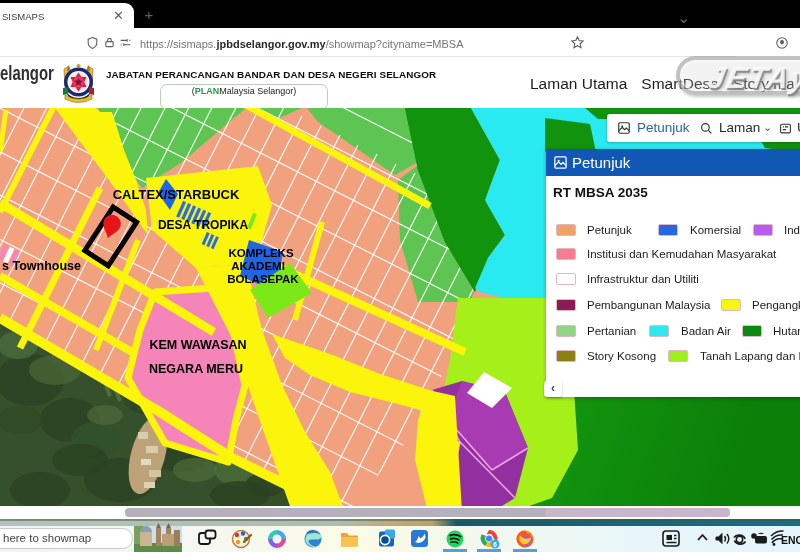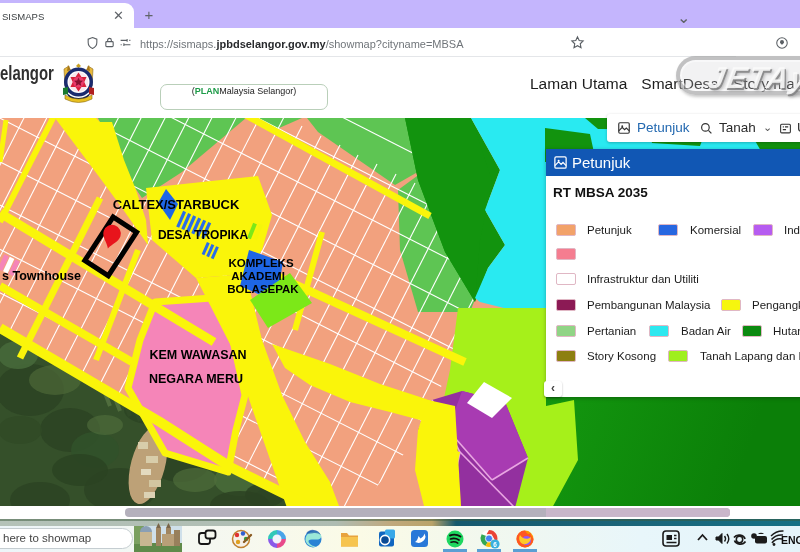--- a/index.html
+++ b/index.html
@@ -1,19 +1,19 @@
 <!DOCTYPE html>
 <html><head>
 <meta charset="utf-8">
 <style>
 * { margin:0; padding:0; box-sizing:border-box; }
 html,body { width:800px; height:552px; overflow:hidden; font-family:"Liberation Sans", sans-serif; background:#fff; }
 #stage { position:relative; width:800px; height:552px; overflow:hidden; }
 
-#tabbar { position:absolute; left:0; top:0; width:800px; height:28px; background:#c4b5fd; }
+#tabbar { position:absolute; left:0; top:0; width:800px; height:28px; background:#000000; }
 #tab { position:absolute; left:-18px; top:3px; width:152px; height:25px; background:#fff; border-radius:9px 9px 0 0; }
 #tab .title { position:absolute; left:20px; top:8px; font-size:9.5px; color:#3c4043; }
 #tab .x { position:absolute; right:10px; top:5px; font-size:13px; color:#5f6368; }
 #newtab { position:absolute; left:141px; top:7px; width:16px; height:16px; color:#5f6368; font-size:15px; line-height:15px; text-align:center; }
 #tabchev { position:absolute; left:677px; top:8px; color:#5f6368; font-size:16px; }
 #addrbar { position:absolute; left:0; top:28px; width:736px; height:29px; background:#fff; border-bottom:1px solid #e4e6e9; }
 .aicon { position:absolute; top:8px; color:#5a5f64; }
 #url { position:absolute; left:140px; top:10px; font-size:11px; color:#70757a; white-space:nowrap; }
 #url b { color:#27292c; font-weight:bold; }
 
@@ -23,21 +23,21 @@
 #plansel { position:absolute; left:160px; top:27px; width:168px; height:26px; border:1px solid #b9cfb9; border-radius:7px; font-size:9px; color:#222; text-align:center; line-height:13px; }
 #plansel .g { color:#1d9b48; font-weight:bold; }
 #nav { position:absolute; top:18px; left:530px; font-size:15.5px; color:#1d1d1d; white-space:nowrap; }
 #nav span { margin-right:14px; }
 
 .wm { position:absolute; border:4px solid rgba(160,160,162,0.6); background:rgba(205,205,207,0.25); border-radius:22px; box-shadow:inset 0 0 0 2px rgba(255,255,255,0.5), 1px 2px 3px rgba(120,120,120,0.4); }
 .wm .t { font-style:italic; font-weight:bold; color:rgba(250,250,250,0.88); text-shadow:1.5px 1.5px 0 rgba(130,130,132,0.85), 3px 3px 3px rgba(130,130,132,0.5); transform:skewX(-10deg); white-space:nowrap; }
 #wm1 { left:676px; top:56px; width:200px; height:39px; }
 #wm1 .t { font-size:30px; margin:1px 0 0 28px; letter-spacing:2px; }
 
-#map { position:absolute; left:0; top:118px; width:800px; height:398px; overflow:hidden; }
+#map { position:absolute; left:0; top:108px; width:800px; height:398px; overflow:hidden; }
 
 #mtool { position:absolute; left:607px; top:114px; width:200px; height:28px; background:#fff; border-radius:3px; box-shadow:0 1px 3px rgba(0,0,0,0.25); font-size:13.5px; }
 #mtool .pet { position:absolute; left:30px; top:6px; color:#2268b0; }
 #mtool .car { position:absolute; left:112px; top:6px; color:#2b2b2b; }
 #mtool .u { position:absolute; left:190px; top:6px; color:#2b2b2b; }
 
 #legend { position:absolute; left:546px; top:149px; width:260px; height:248px; background:#fff; box-shadow:0 1px 4px rgba(0,0,0,0.3); }
 #leghead { position:absolute; left:0; top:0; width:100%; height:27px; background:#1157b4; color:#fff; font-size:15px; }
 #leghead .tx { position:absolute; left:26px; top:5px; }
 #legtitle { position:absolute; left:7px; top:36px; font-size:13.5px; font-weight:bold; color:#111; }
@@ -104,20 +104,21 @@
       <g fill="#d81f3a">
         <path d="M18.5 9.5 l3 4.5 h5 l-2.2 5 2.2 5 h-5 l-3 4.5 -3 -4.5 h-5 l2.2 -5 -2.2 -5 h5 Z"></path>
       </g>
       <circle cx="18.5" cy="19" r="5.5" fill="#e83a6a"></circle>
       <path d="M18.5 14.5 l1.3 3 3.2 0.3 -2.4 2.1 0.7 3.1 -2.8 -1.7 -2.8 1.7 0.7 -3.1 -2.4 -2.1 3.2 -0.3 Z" fill="#8a1030"></path>
       <path d="M5.5 27 a14.5 14.5 0 0 0 26 0 l-2 5 a13 13 0 0 1 -22 0 Z" fill="#10204e"></path>
       <path d="M3 25 L8 24 L8 31 L3 32 Z" fill="#1a7a30"></path>
       <path d="M34 25 L29 24 L29 31 L34 32 Z" fill="#b02020"></path>
       <path d="M5 32 Q18.5 40 32 32 L32 36 Q18.5 43 5 36 Z" fill="#e8c020" stroke="#8a6a10" stroke-width="0.6"></path>
     </svg>
+    <div id="dept">JABATAN PERANCANGAN BANDAR DAN DESA NEGERI SELANGOR</div>
     <div id="plansel">(<span class="g">PLAN</span>Malaysia Selangor)</div>
     <div id="nav"><span>Laman Utama</span><span>SmartDesa</span><span>Story map&nbsp;&nbsp;|</span></div>
   </div>
 
   <div id="map"><svg width="800" height="398" viewBox="0 108 800 398">
         <defs>
           <clipPath id="gridclip">
             <polygon points="0,108 452,108 468,255 482,295 455,345 420,425 378,475 350,512 0,512"></polygon>
           </clipPath>
           <clipPath id="photoclip">
@@ -308,21 +309,21 @@
     <svg style="position:absolute;left:10px;top:7px" width="14" height="14" viewBox="0 0 24 24" fill="none" stroke="#333" stroke-width="2">
         <rect x="3" y="3" width="18" height="18" rx="2"></rect>
         <circle cx="9" cy="9" r="1.6" fill="#333" stroke="none"></circle>
         <path d="M3 17 l6-6 4 4 3-3 5 5"></path>
       </svg>
     <span class="pet">Petunjuk</span>
     <svg style="position:absolute;left:93px;top:8px" width="13" height="13" viewBox="0 0 24 24" fill="none" stroke="#333" stroke-width="2.2">
         <circle cx="10" cy="10" r="7"></circle>
         <path d="M15.5 15.5 L21 21"></path>
       </svg>
-    <span class="car">Tanah</span>
+    <span class="car">Laman</span>
     <span style="position:absolute;left:156px;top:7px;color:#555;font-size:11px">⌄</span>
     <svg style="position:absolute;left:172px;top:8px" width="13" height="13" viewBox="0 0 24 24" fill="none" stroke="#333" stroke-width="2">
         <rect x="3" y="4" width="18" height="16" rx="2"></rect>
         <path d="M7 9 h2 M11 9 h6 M7 14 h6"></path>
       </svg>
     <span class="u">U</span>
   </div>
   <div id="legend">
     <div id="leghead">
       <svg style="position:absolute;left:7px;top:6px" width="15" height="15" viewBox="0 0 24 24" fill="none" stroke="#fff" stroke-width="2">
@@ -333,20 +334,21 @@
       <span class="tx">Petunjuk</span>
     </div>
     <div id="legtitle">RT MBSA 2035</div>
     <div class="sw" style="left:10px;top:75px;background:#f2a269"></div>
       <div class="lb" style="left:41px;top:75px">Petunjuk</div>
     <div class="sw" style="left:112px;top:75px;background:#2767e0"></div>
       <div class="lb" style="left:144px;top:75px">Komersial</div>
     <div class="sw" style="left:207px;top:75px;background:#b65cf0"></div>
       <div class="lb" style="left:238px;top:75px">Industri</div>
     <div class="sw" style="left:10px;top:99px;background:#f57d90"></div>
+      <div class="lb" style="left:41px;top:99px">Institusi dan Kemudahan Masyarakat</div>
     <div class="sw" style="left:10px;top:124px;background:#ffffff"></div>
       <div class="lb" style="left:41px;top:124px">Infrastruktur dan Utiliti</div>
     <div class="sw" style="left:10px;top:150px;background:#8c1a55"></div>
       <div class="lb" style="left:41px;top:150px">Pembangunan Malaysia</div>
     <div class="sw" style="left:175px;top:150px;background:#f6f60e"></div>
       <div class="lb" style="left:206px;top:150px">Pengangkutan</div>
     <div class="sw" style="left:10px;top:176px;background:#90d485"></div>
       <div class="lb" style="left:41px;top:176px">Pertanian</div>
     <div class="sw" style="left:103px;top:176px;background:#2de8ef"></div>
       <div class="lb" style="left:135px;top:176px">Badan Air</div>

